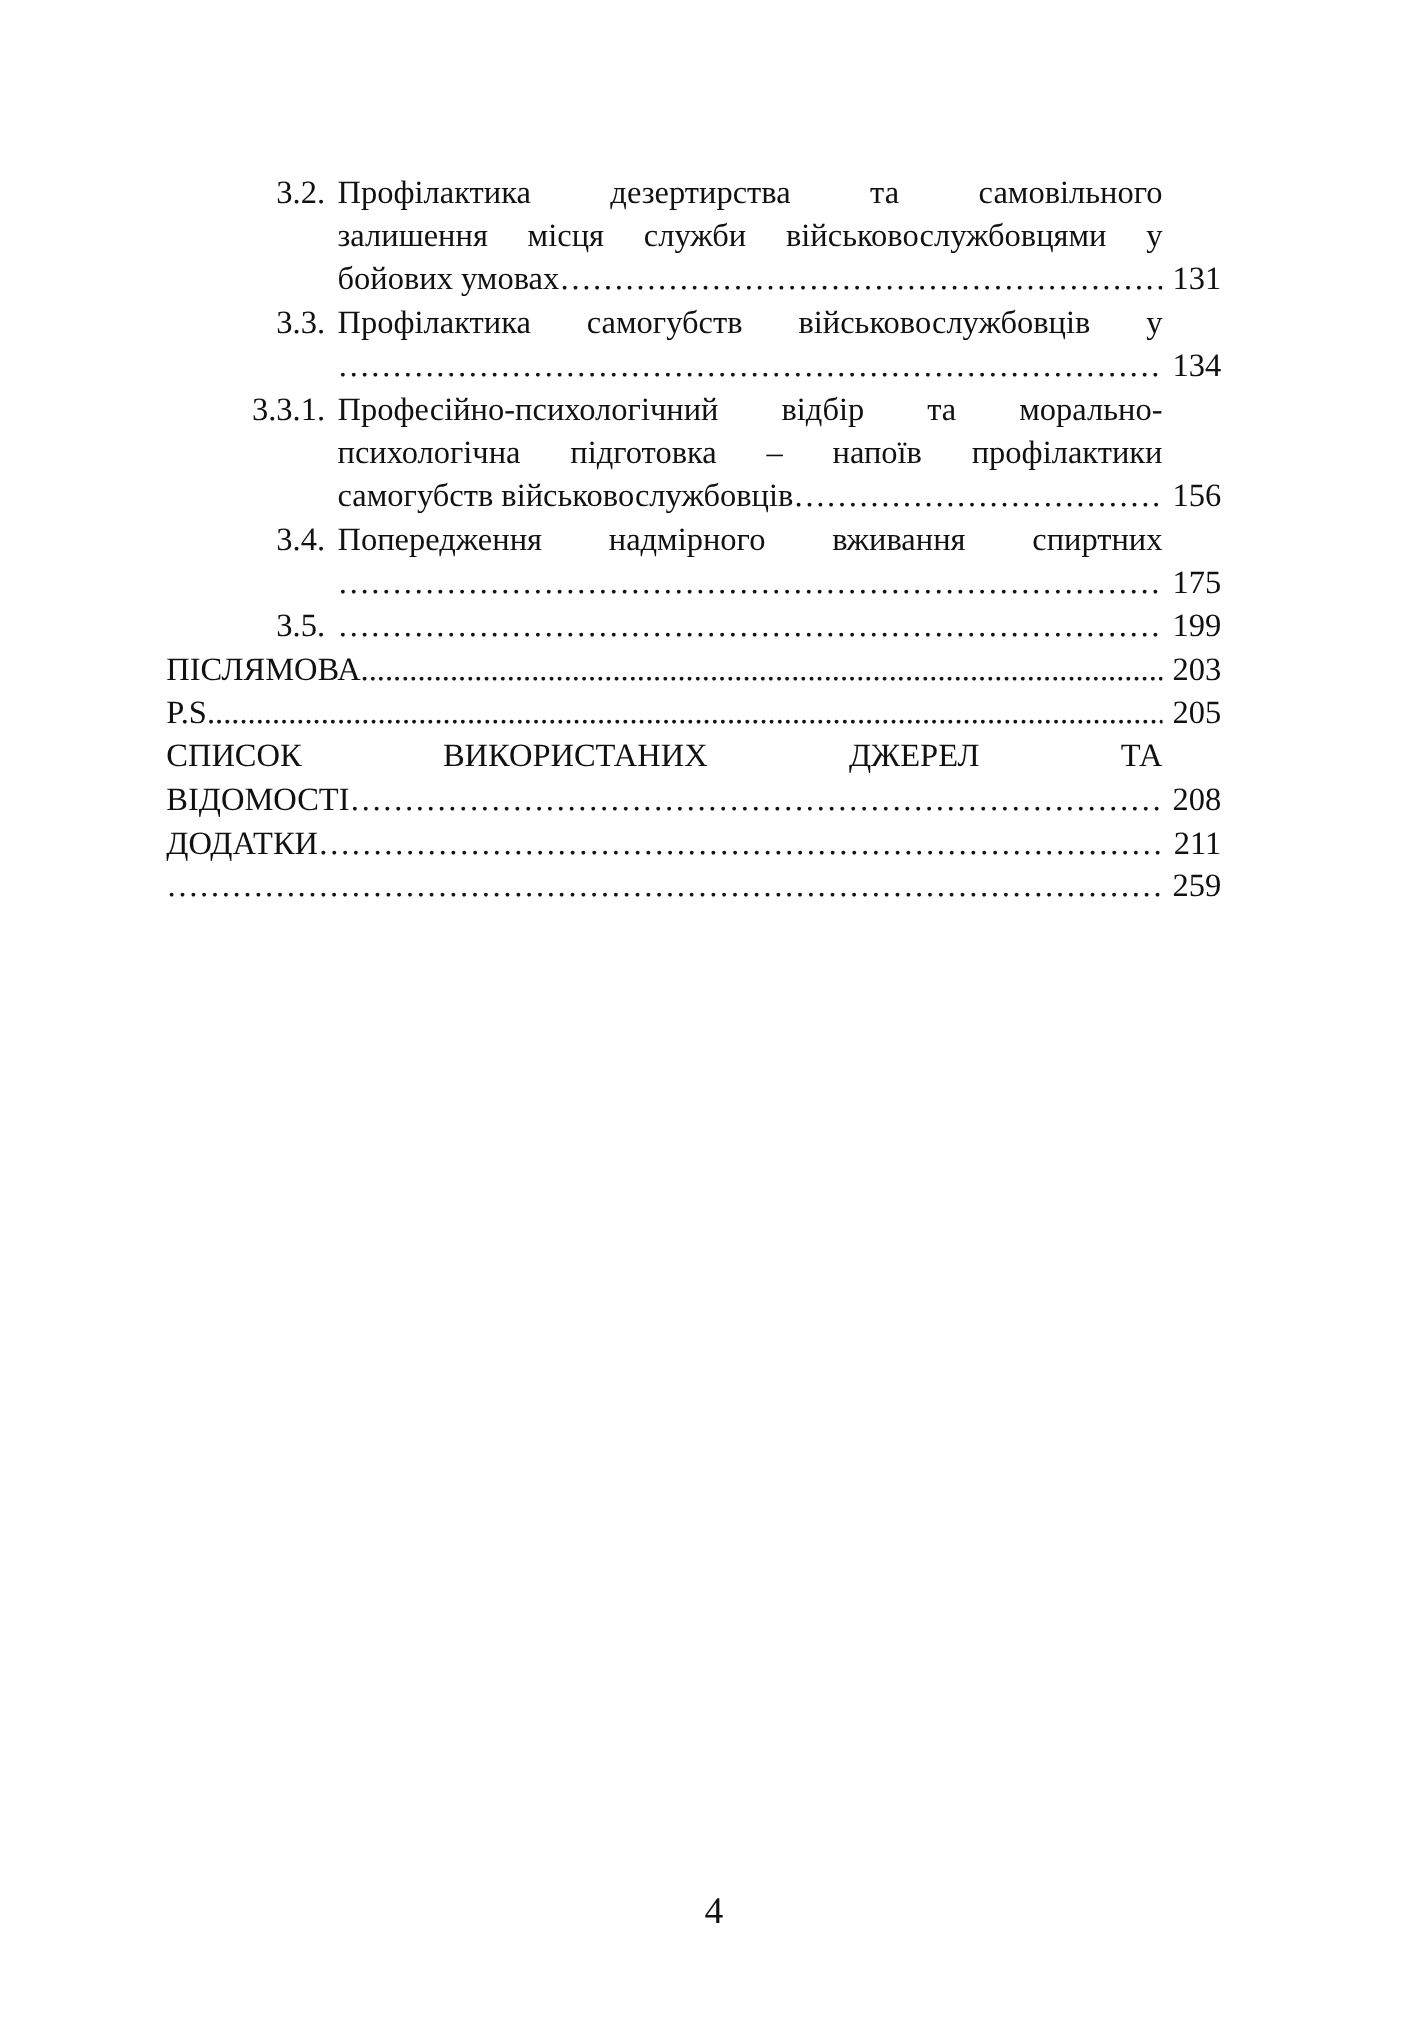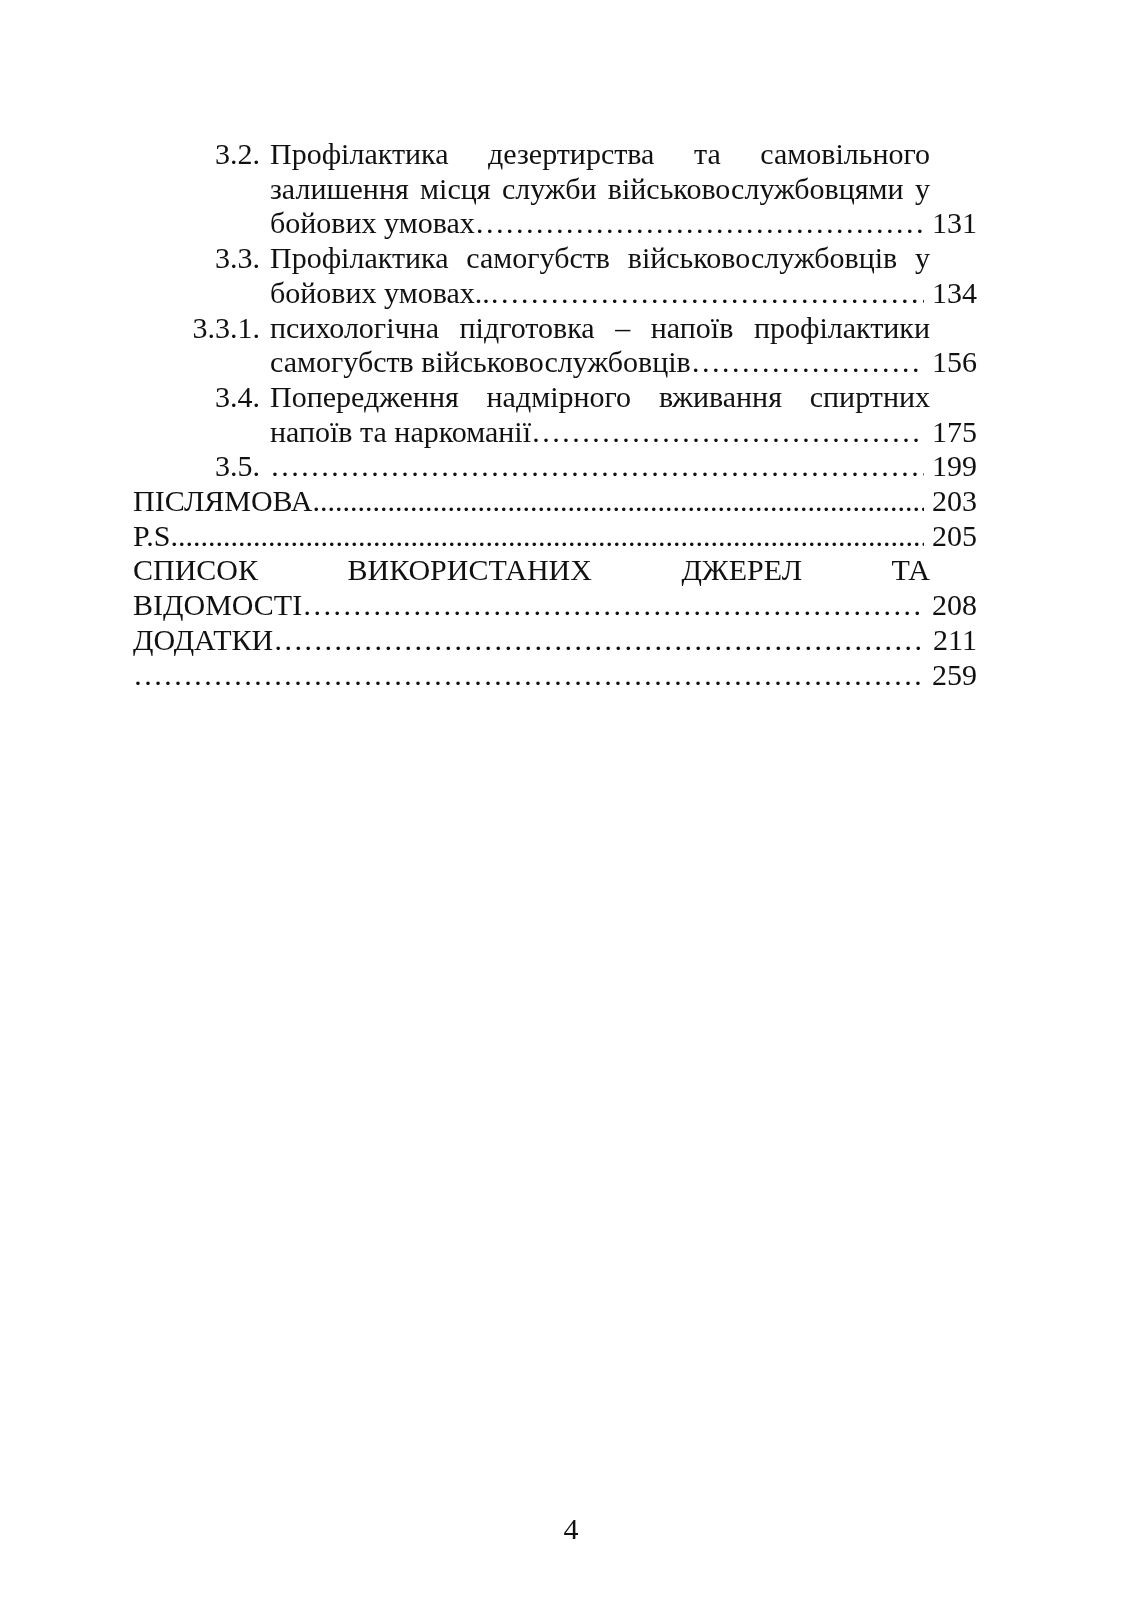--- a/index.html
+++ b/index.html
@@ -8,21 +8,21 @@
     background: #ffffff;
     color: #111111;
     font-family: "Liberation Serif", "DejaVu Serif", serif;
     position: relative;
     overflow: hidden;
   }
   .toc {
     position: absolute;
     left: 133px; top: 137px;
     width: 844px;
-    font-size: 30px;
+    font-size: 26px;
     line-height: 34.7px;
   }
   .line { position: relative; }
   
   .numbered .line { padding-left: 137px; }
   .num {
     position: absolute;
     left: 0; top: 0;
     width: 127px;
     text-align: right;
@@ -78,47 +78,46 @@
       <span class="pagenum">131</span>
     </div>
   </div>
 
   <div class="entry numbered">
     <div class="line first">
       <span class="num">3.3.</span>
       <span class="jtext">Профілактика самогубств військовослужбовців у</span>
     </div>
     <div class="line last">
-      <span class="ltext">бойових умовах..</span>
       <span class="leader">……………………………………………………………………………………………………………………………………</span>
       <span class="pagenum">134</span>
     </div>
   </div>
 
   <div class="entry numbered">
     <div class="line first">
       <span class="num">3.3.1.</span>
+      <span class="jtext">Професійно-психологічний відбір та морально-</span>
     </div>
     <div class="line mid">
       <span class="jtext">психологічна підготовка – напоїв профілактики</span>
     </div>
     <div class="line last">
       <span class="ltext">самогубств військовослужбовців</span>
       <span class="leader">……………………………………………………………………………………………………………………………………</span>
       <span class="pagenum">156</span>
     </div>
   </div>
 
   <div class="entry numbered">
     <div class="line first">
       <span class="num">3.4.</span>
       <span class="jtext">Попередження надмірного вживання спиртних</span>
     </div>
     <div class="line last">
-      <span class="ltext">напоїв та наркоманії</span>
       <span class="leader">……………………………………………………………………………………………………………………………………</span>
       <span class="pagenum">175</span>
     </div>
   </div>
 
   <div class="entry numbered">
     <div class="line last">
       <span class="num">3.5.</span>
       <span class="leader">……………………………………………………………………………………………………………………………………</span>
       <span class="pagenum">199</span>

